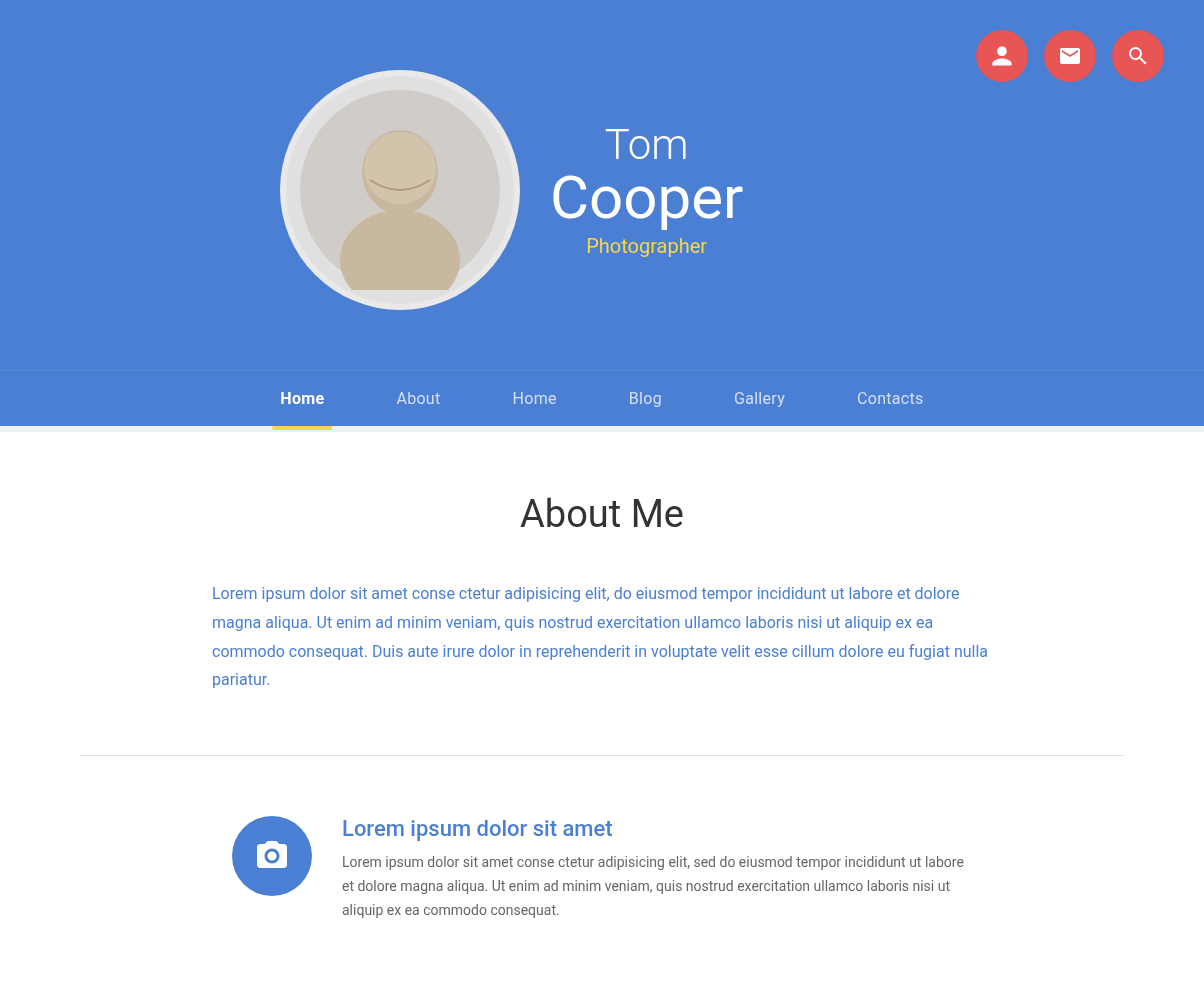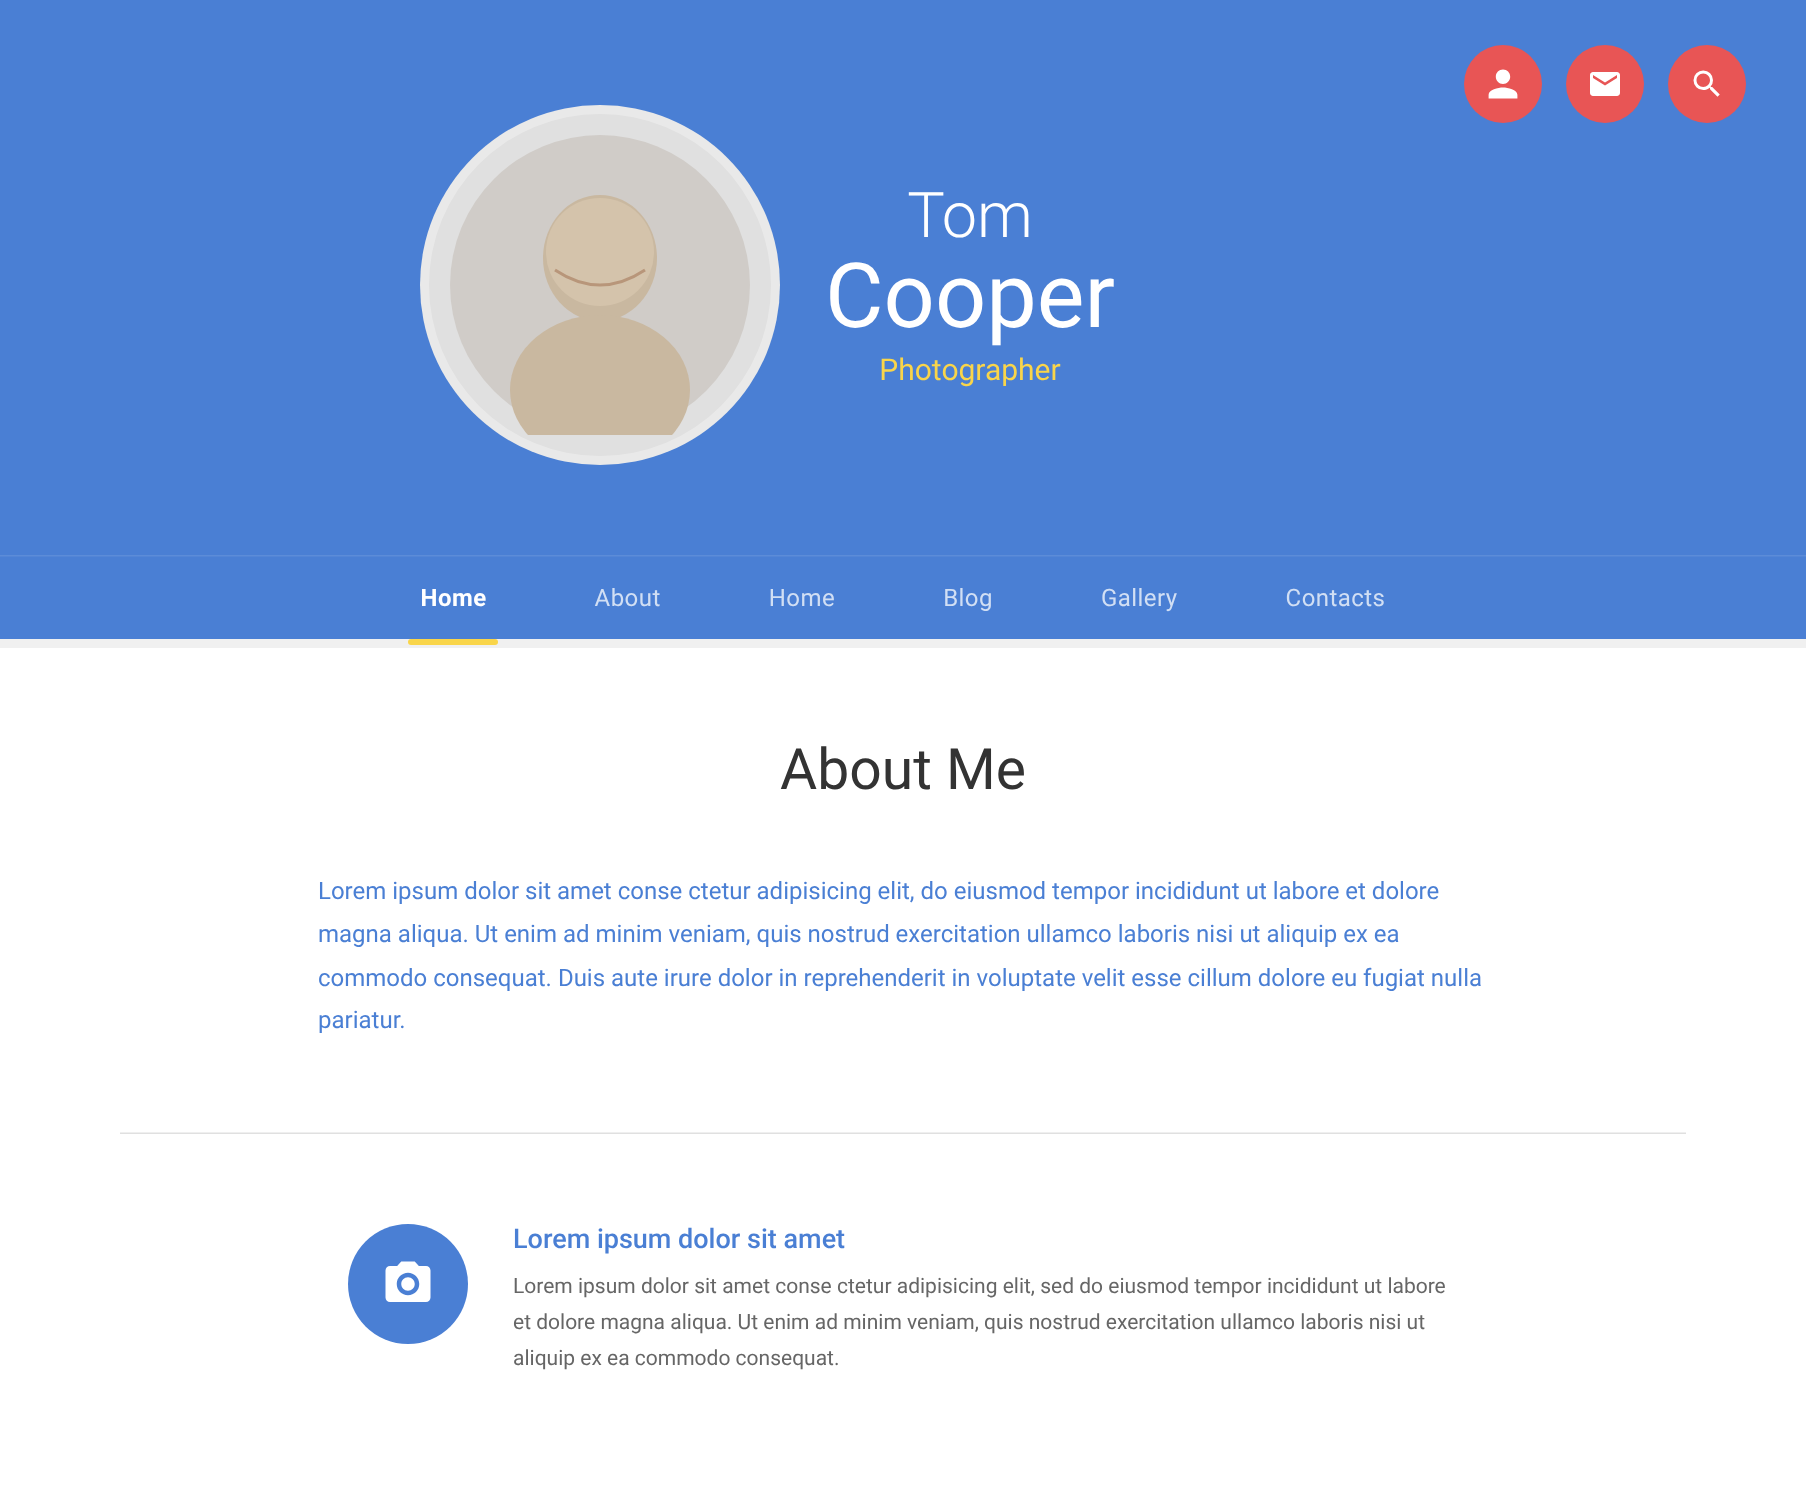--- a/index.html
+++ b/index.html
@@ -171,21 +171,21 @@
       justify-content: center;
       flex-shrink: 0;
     }
     .service-icon-circle svg {
       fill: white;
       width: 36px;
       height: 36px;
     }
     .service-content .service-title {
       color: #4a7fd4;
-      font-size: 18px;
+      font-size: 22px;
       font-weight: 500;
       margin-bottom: 10px;
     }
     .service-content .service-text {
       color: #666;
       font-size: 14px;
       line-height: 1.7;
     }
   </style>
 </head>

